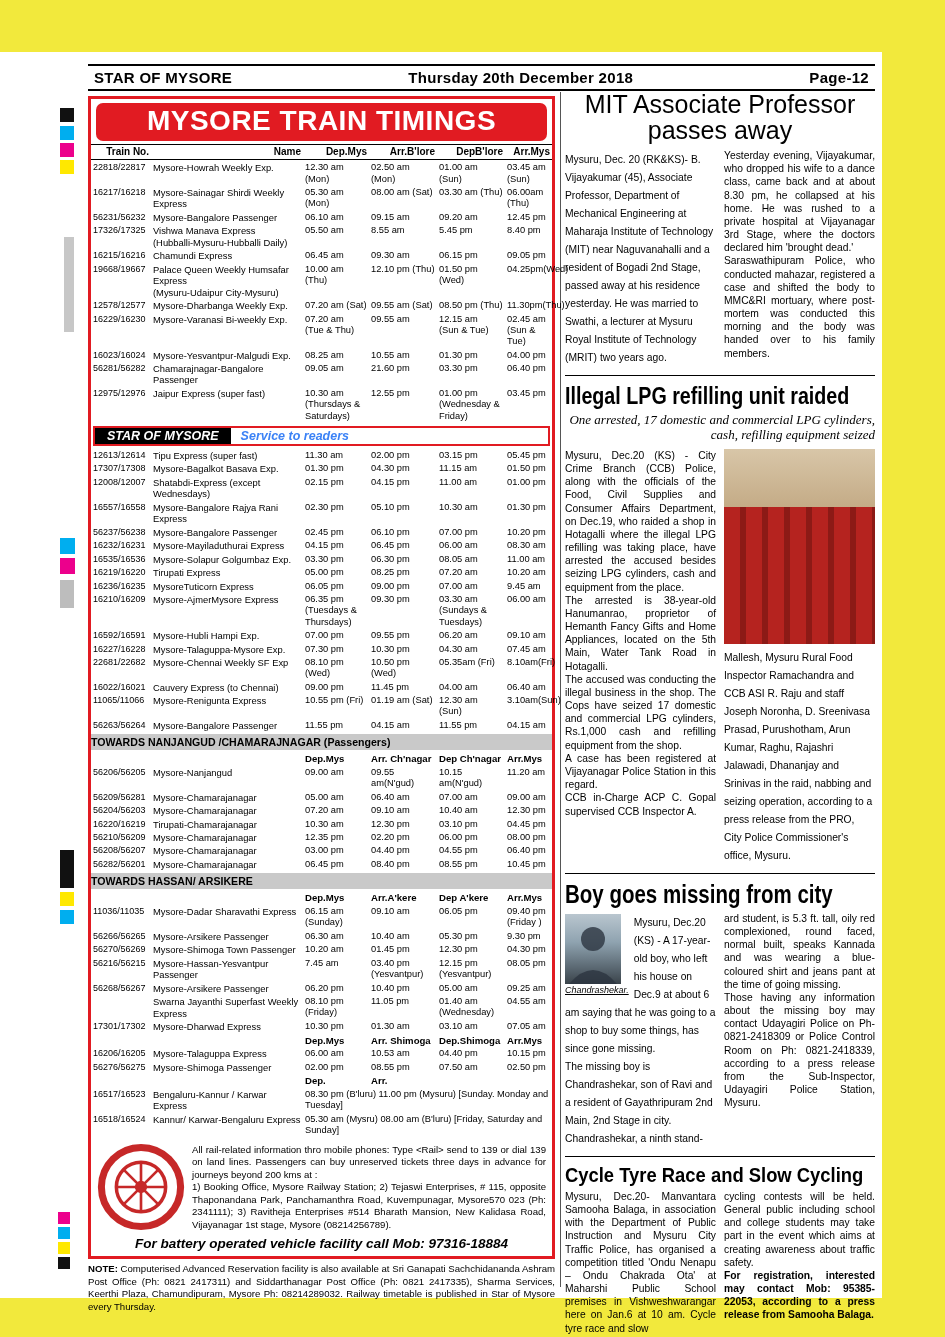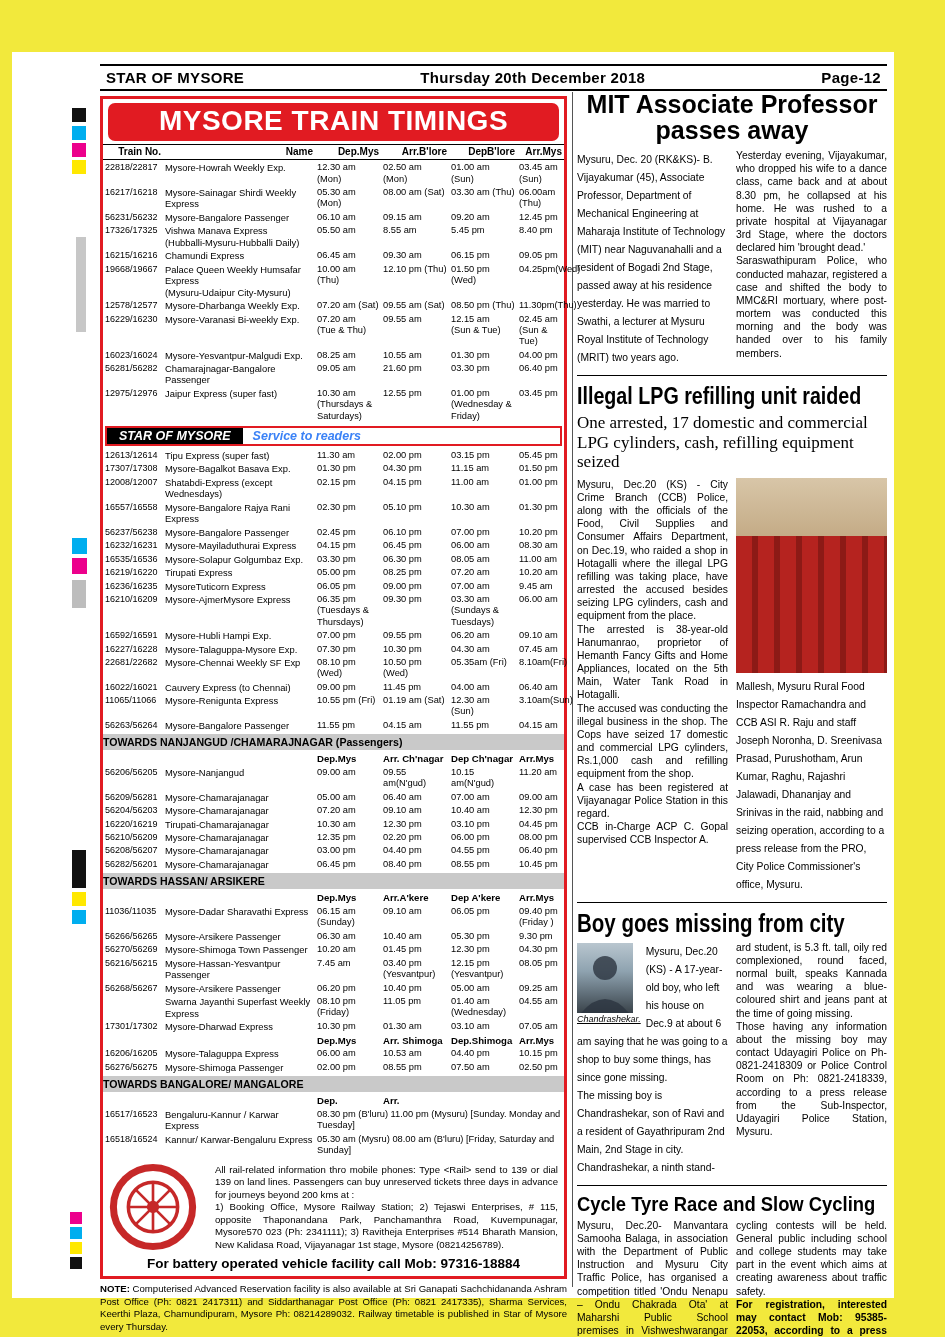--- a/index.html
+++ b/index.html
@@ -1,21 +1,21 @@
 <!DOCTYPE html>
 <html><head>
 <meta charset="utf-8">
 <style>
   html,body{margin:0;padding:0;}
   body{
     width:945px;height:1337px;position:relative;overflow:hidden;
     background:#f2e93c;
     font-family:"Liberation Sans",sans-serif;color:#000;
   }
-  .page{position:absolute;left:12px;top:52px;width:882px;height:1246px;background:#ffffff;}
+  .page{position:absolute;left:0;top:52px;width:882px;height:1246px;background:#ffffff;}
   
   .mark{position:absolute;}
   
   .masthead{position:absolute;left:88px;top:12px;width:787px;box-sizing:border-box;
     border-top:2px solid #000;border-bottom:2px solid #000;
     display:flex;justify-content:space-between;align-items:baseline;
     padding:3px 6px;font-weight:bold;font-size:15px;letter-spacing:.3px;}
   
   .vrule{position:absolute;left:560px;top:40px;width:1px;height:1195px;background:#555;}
   
@@ -30,38 +30,38 @@
   .c-no{font-size:9px;}
   .c-name{font-size:9.4px;}
   .span4{grid-column:3 / 7;}
   .subhead .cell{font-weight:bold;font-size:9.6px;}
   .section-bar{background:#c9c9c9;font-weight:bold;font-size:10.6px;text-align:left;
     padding:2px 0;margin:2px 0;}
   .banner{display:flex;align-items:stretch;border:2px solid #e11b22;margin:3px 2px;}
   .banner-brand{background:#000;color:#fff;font-weight:bold;font-style:italic;
     font-size:12.5px;padding:1px 12px;}
   .banner-text{color:#3b82f6;font-weight:bold;font-style:italic;font-size:12.5px;padding:1px 10px;}
-  .tt-footer{display:flex;gap:18px;align-items:center;padding:6px 6px 2px;}
+  .tt-footer{display:flex;gap:7px;align-items:center;padding:6px 6px 2px;}
   .ir-logo{width:88px;height:88px;flex:0 0 88px;}
   .tt-info{font-size:9.6px;line-height:1.3;text-align:justify;white-space:pre-line;}
-  .tt-battery{text-align:center;font-weight:bold;font-size:13.5px;padding:3px 0 5px;}
+  .tt-battery{text-align:center;font-weight:bold;font-size:13.5px;padding:3px 0 5px;font-style:italic;}
   .tt-note{font-size:9.6px;line-height:1.3;text-align:justify;margin-top:4px;}
   
   .articles{position:absolute;left:565px;top:40px;width:310px;}
   .article{margin-bottom:10px;}
   .article + .article{border-top:1px solid #000;padding-top:8px;}
   h1,h2{margin:0;}
-  .hl-center{font-size:25px;line-height:1.02;text-align:center;font-weight:bold;margin-bottom:6px;}
+  .hl-center{font-size:25px;line-height:1.02;text-align:center;font-weight:normal;margin-bottom:6px;}
   .hl-cond{font-weight:bold;display:block;transform:scaleX(.82);transform-origin:0 50%;width:122%;
     line-height:1;margin-bottom:5px;white-space:nowrap;}
   .hl-lpg{font-size:24px;}
   .hl-missing{font-size:25px;}
   .hl-cycle{font-size:20px;transform:scaleX(.92);width:108%;}
-  .subhead-lpg{font-family:"Liberation Serif",serif;font-size:17px;text-align:left;
-    line-height:1.15;margin:2px 0 6px;}
+  .subhead-lpg{font-family:"Liberation Serif",serif;font-size:13px;text-align:right;
+    line-height:1.15;margin:2px 0 6px;font-style:italic;}
   .cols{display:flex;gap:8px;}
   .col{width:151px;}
   .body{font-size:10.3px;line-height:1.28;text-align:justify;white-space:pre-line;}
   .photobox{float:left;margin:2px 5px 2px 0;display:block;}
   .photo{display:block;}
   .p-green{width:64px;height:76px;background:linear-gradient(180deg,#9aa88f,#6f7d66 45%,#4a3b2e 75%,#2e241c);}
   .p-blue{width:56px;height:70px;background:linear-gradient(180deg,#b9c6cf,#8fa3b0 40%,#5d6b75 75%,#3a434a);}
   .p-lpg{width:100%;height:195px;margin-bottom:3px;background-color:#8d2420;
     background-image:linear-gradient(180deg,#d8c6a8 0%,#c4ab86 30%,rgba(0,0,0,0) 30%),
       repeating-linear-gradient(90deg,#b5231f 0 16px,#8c1a16 16px 22px);}
@@ -495,21 +495,20 @@
             <div class="cell c-time">10.15 pm</div>
           </div>
           <div class="trow">
             <div class="cell c-no">56276/56275</div>
             <div class="cell c-name">Mysore-Shimoga Passenger</div>
             <div class="cell c-time">02.00 pm</div>
             <div class="cell c-time">08.55 pm</div>
             <div class="cell c-time">07.50 am</div>
             <div class="cell c-time">02.50 pm</div>
           </div>
-          <div class="section-bar">TOWARDS BANGALORE/ MANGALORE</div>
           <div class="trow subhead">
             <div class="cell c-no"></div>
             <div class="cell c-name"></div>
             <div class="cell c-time">Dep.</div>
             <div class="cell c-time">Arr.</div>
             <div class="cell c-time"></div>
             <div class="cell c-time"></div>
           </div>
           <div class="trow">
             <div class="cell c-no">16517/16523</div>

